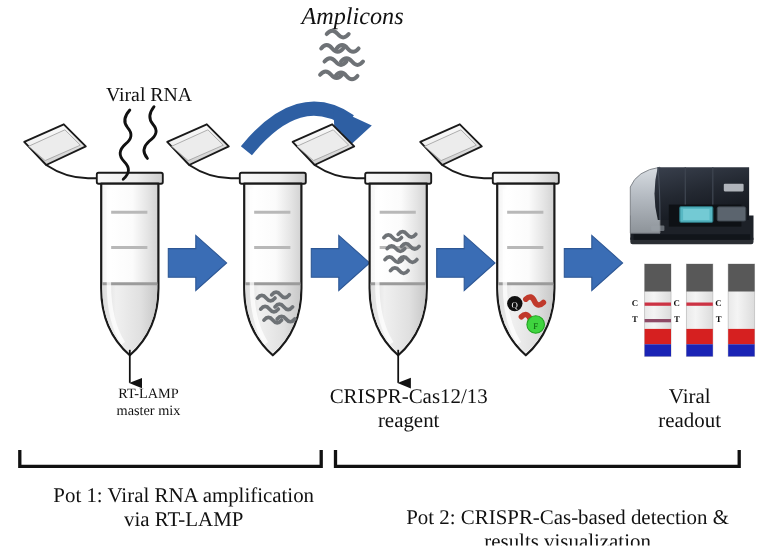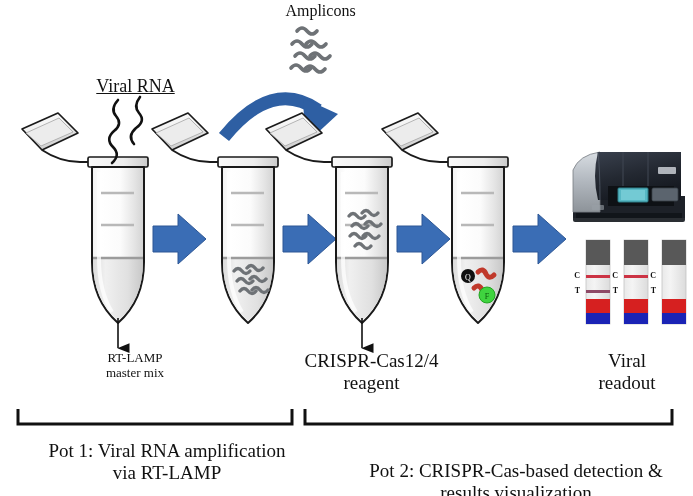--- a/index.html
+++ b/index.html
@@ -1,38 +1,38 @@
 <!DOCTYPE html>
 <html><head>
 <meta charset="utf-8">
 <style>
   html,body{margin:0;padding:0;background:#fff;}
   body{width:693px;height:496px;position:relative;overflow:hidden;
        font-family:"Liberation Serif","DejaVu Serif",serif;color:#111;}
   #stage{position:absolute;inset:0;width:693px;height:496px;}
   .lbl{position:absolute;text-align:center;line-height:1.18;white-space:pre;}
-  .t-amplicons{font-size:16px;left:238px;top:2px;width:165px;}
-  .t-viralrna{font-size:18px;left:68px;top:76px;width:135px;text-decoration:underline;}
+  .t-amplicons{font-size:22px;left:238px;top:2px;width:165px;font-style:italic;}
+  .t-viralrna{font-size:18px;left:68px;top:76px;width:135px;}
   .t-rtlamp{font-size:13px;left:40px;top:350px;width:190px;}
   .t-crispr{font-size:19px;left:264px;top:350px;width:215px;}
   .t-signal{font-size:19px;left:562px;top:350px;width:130px;}
   .t-pot1{font-size:19px;left:2px;top:420px;width:330px;margin-top:20px;}
   .t-pot2{font-size:19px;left:340px;top:420px;width:352px;margin-top:40px;}
   svg{position:absolute;left:0;top:0;}
 </style>
 </head>
 <body>
 
 <div id="stage">
 
   <div class="lbl t-amplicons">Amplicons</div>
   <div class="lbl t-viralrna">Viral RNA</div>
   <div class="lbl t-rtlamp">RT-LAMP
 master mix</div>
-  <div class="lbl t-crispr">CRISPR-Cas12/4
+  <div class="lbl t-crispr">CRISPR-Cas12/13
 reagent</div>
   <div class="lbl t-signal">Viral
 readout</div>
   <div class="lbl t-pot1">Pot 1: Viral RNA amplification
 via RT-LAMP</div>
   <div class="lbl t-pot2">Pot 2: CRISPR-Cas-based detection &amp;
 results visualization</div>
 
   <svg width="693" height="496" viewBox="0 0 693 496">
     <defs>

